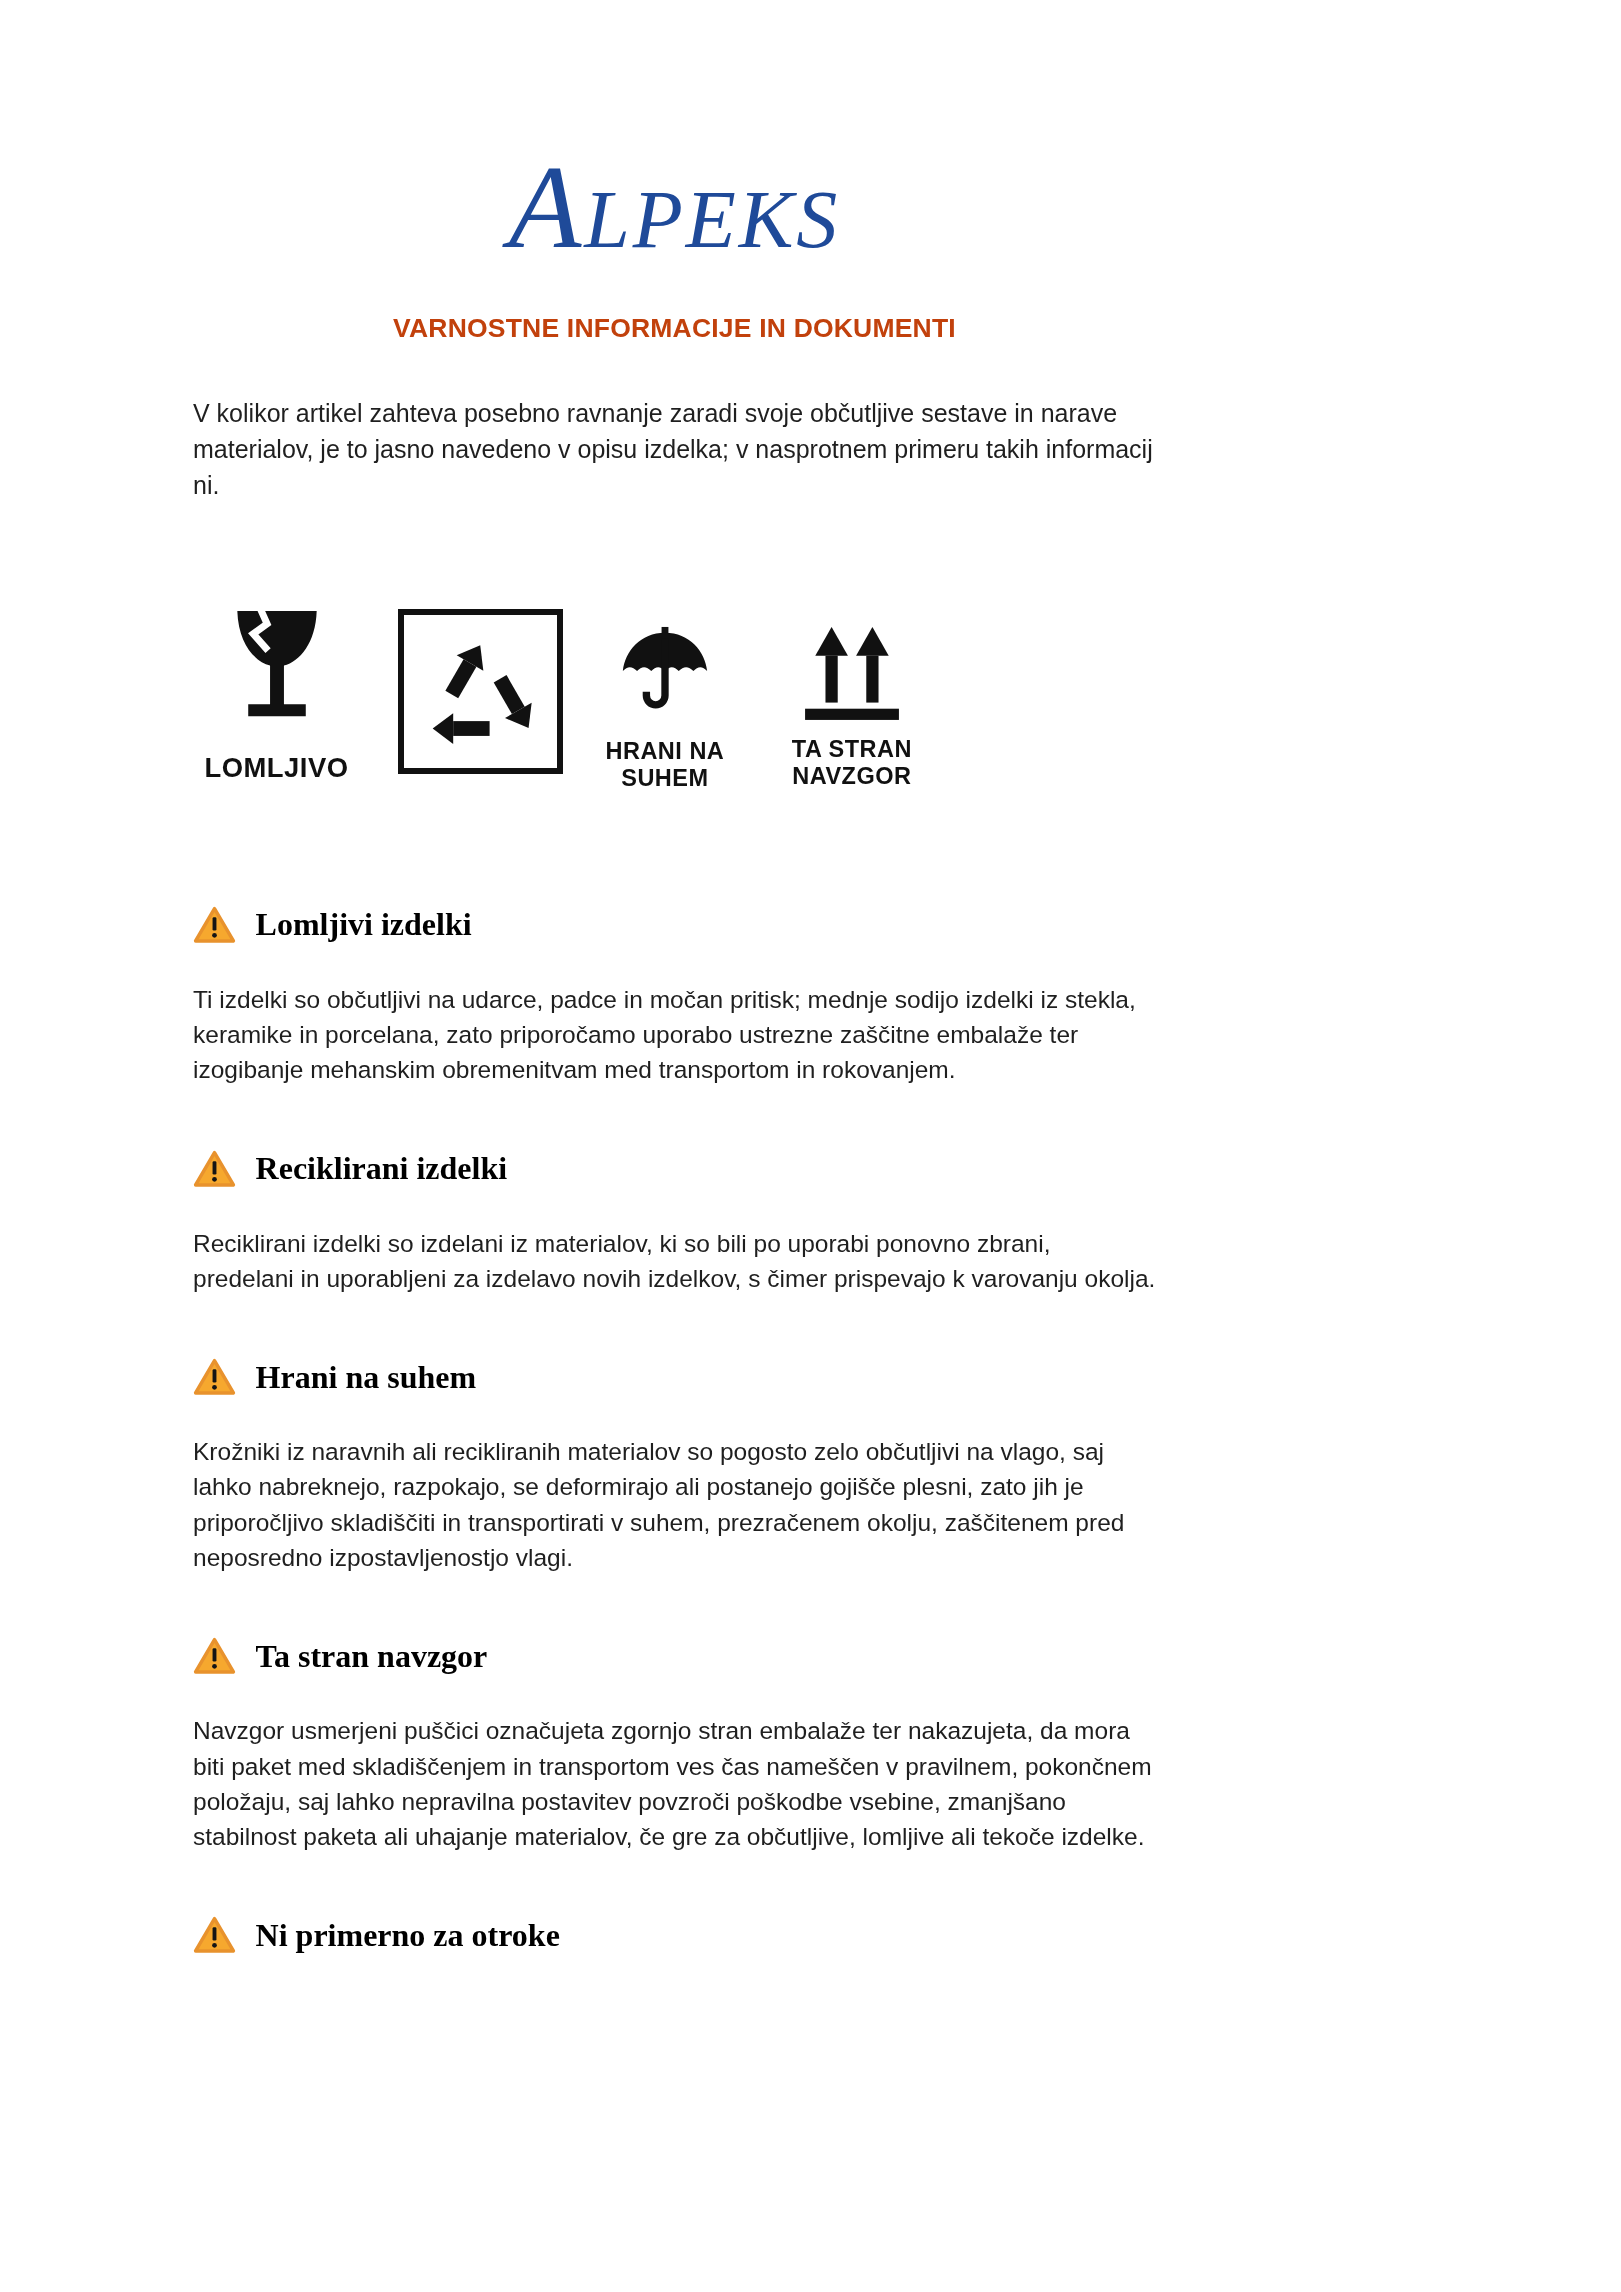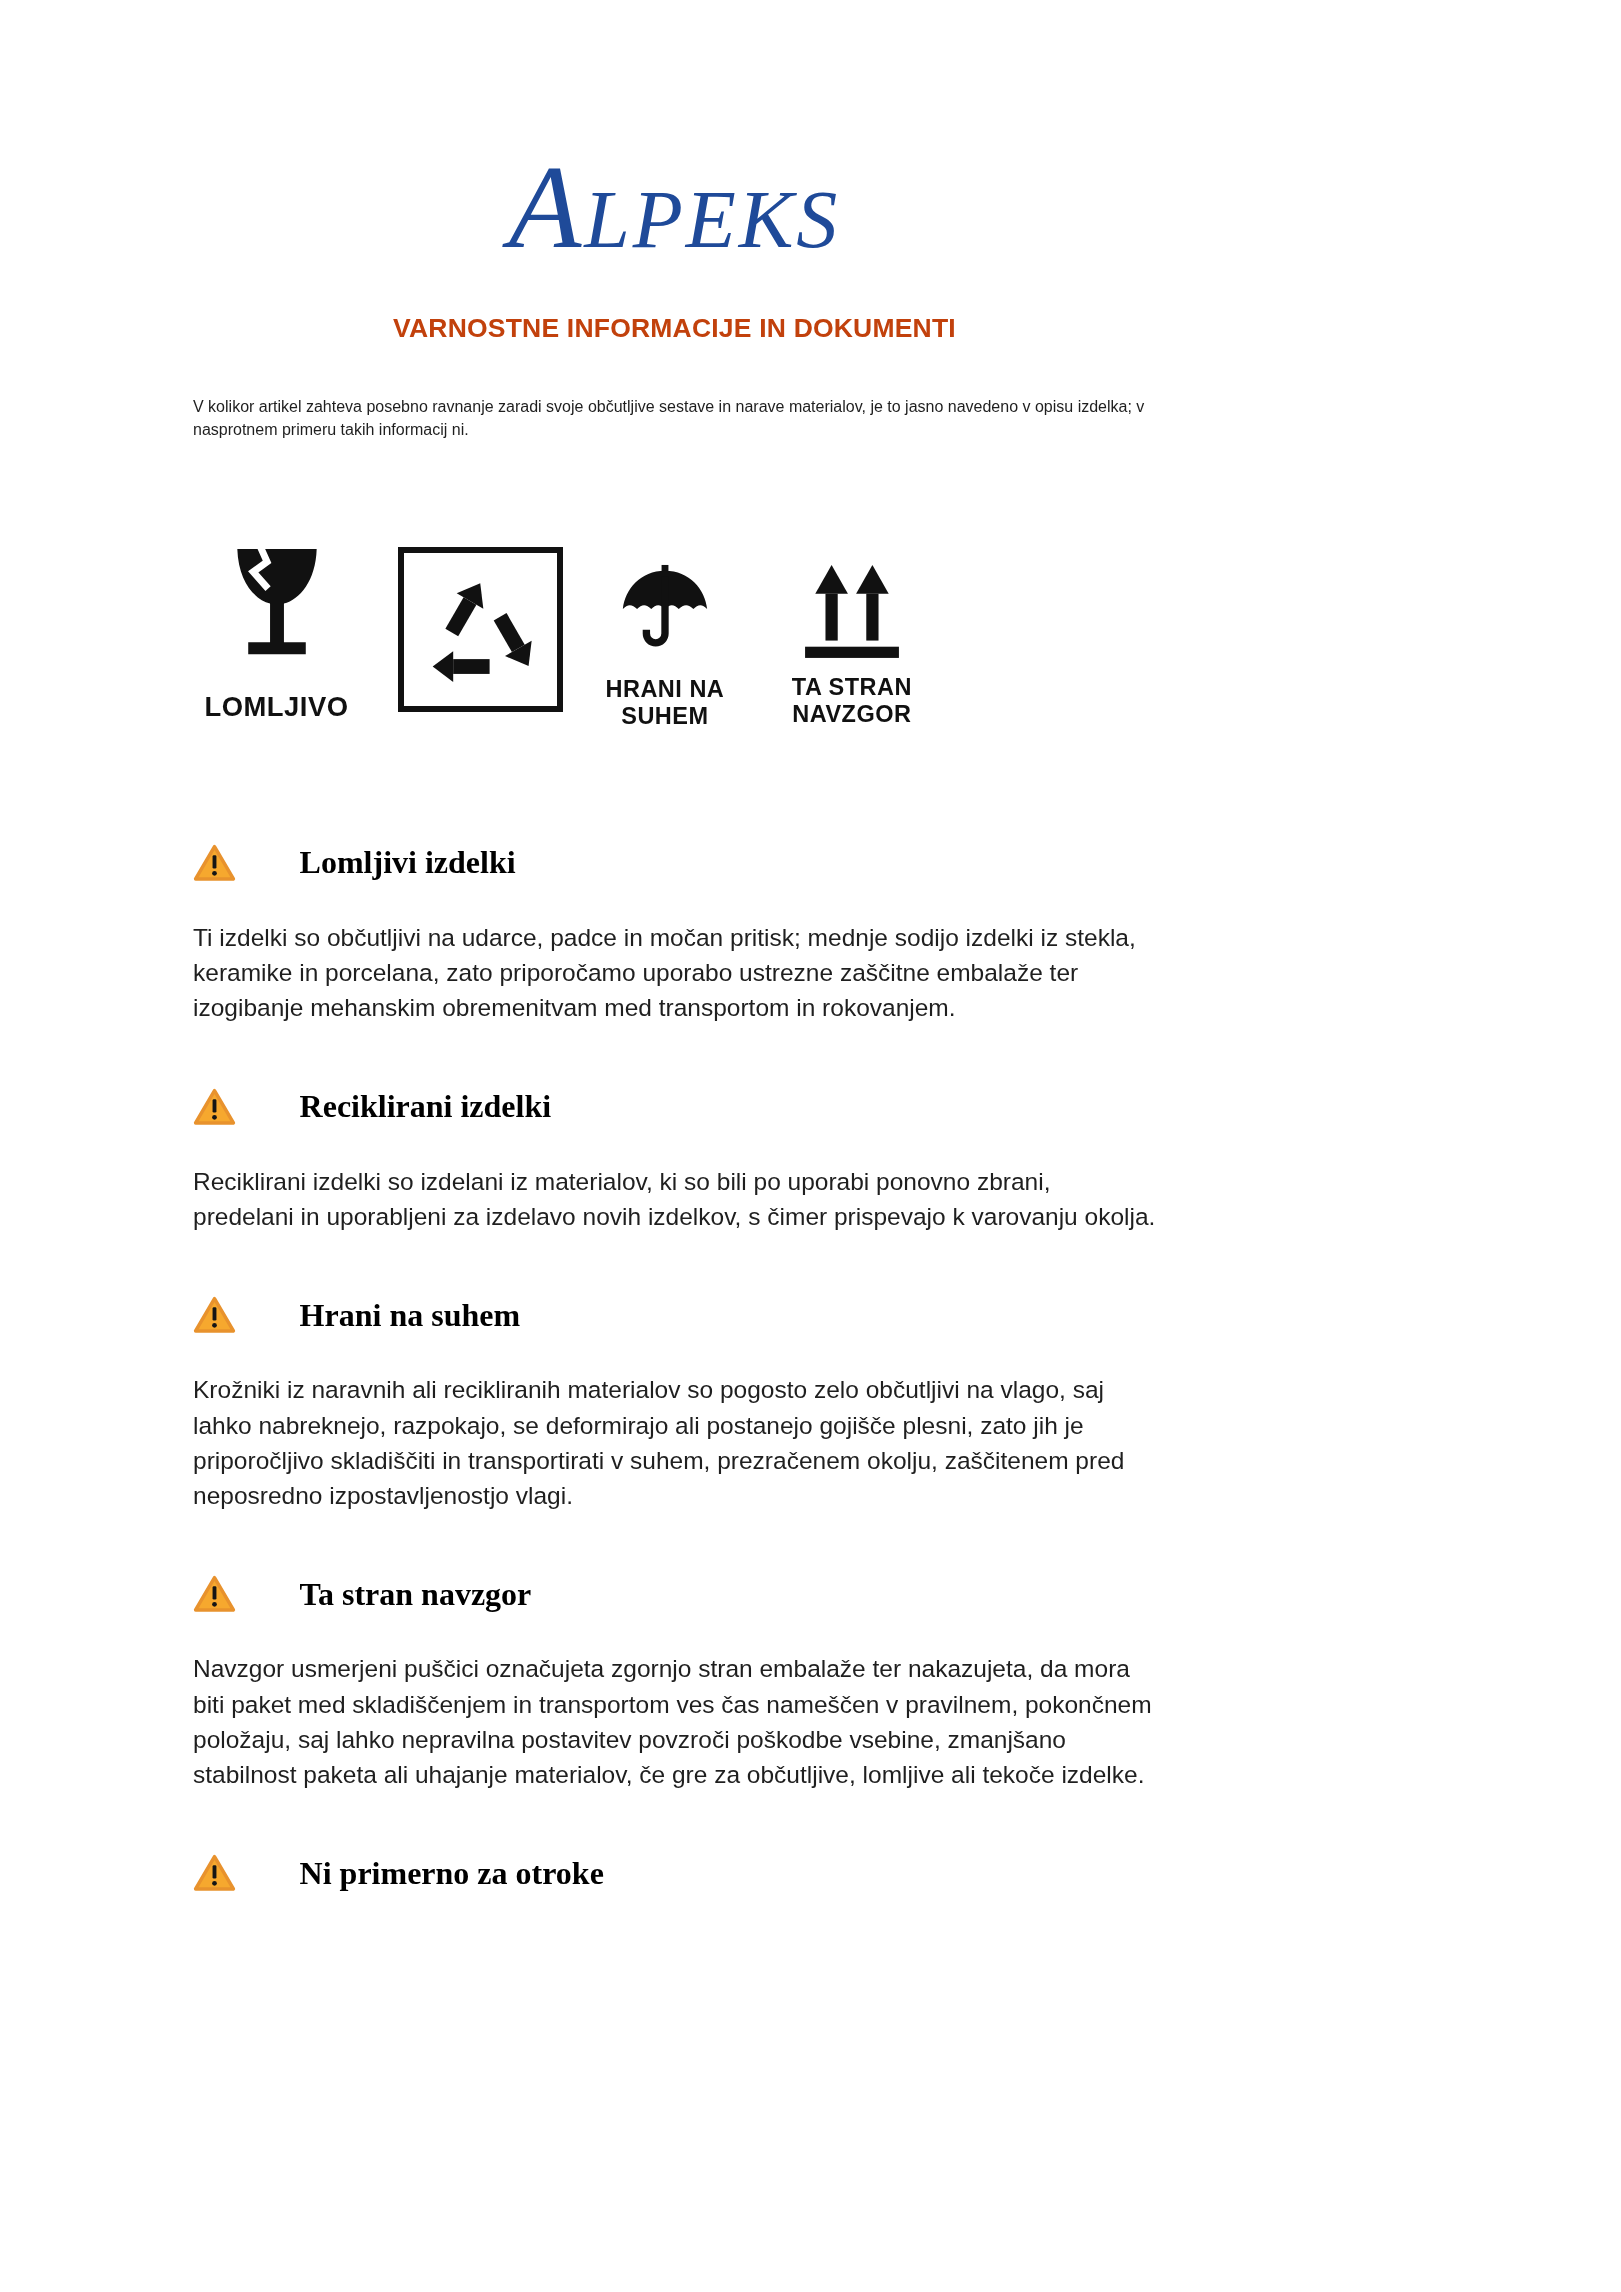--- a/index.html
+++ b/index.html
@@ -32,21 +32,21 @@
     margin:43px 0 0 0;
     text-align:center;
     font-size:26.5px;
     font-weight:700;
     color:#c2410c;
     letter-spacing:0.2px;
   }
   
   .intro{
     margin:51px 0 8px 0;
-    font-size:16px;
+    font-size:25px;
     line-height:1.44;
     max-width:1245px;
   }
   
   .symbols{
     margin-top:106px;
     display:flex;
     align-items:flex-start;
   }
   .symbol{display:flex;flex-direction:column;align-items:center;}
@@ -65,21 +65,21 @@
     color:#111;
     text-align:center;
     line-height:1.12;
     letter-spacing:0.5px;
   }
   .label-fragile{font-size:27.4px;margin-top:19.6px;}
   .label-small{font-size:23.5px;margin-top:13.7px;}
   
   .sec{margin-top:61px;}
   .sec-first{margin-top:114px;}
-  .sec-head{display:flex;align-items:center;gap:44px;}
+  .sec-head{display:flex;align-items:center;}
   .warn{width:43px;height:40px;margin-right:19.6px;flex:0 0 auto;}
   .sec-head h2{
     margin:0;
     font-family:"Liberation Serif","DejaVu Serif",serif;
     font-size:32px;
     font-weight:700;
     color:#000;
   }
   .body-text{
     margin:37px 0 0 0;

